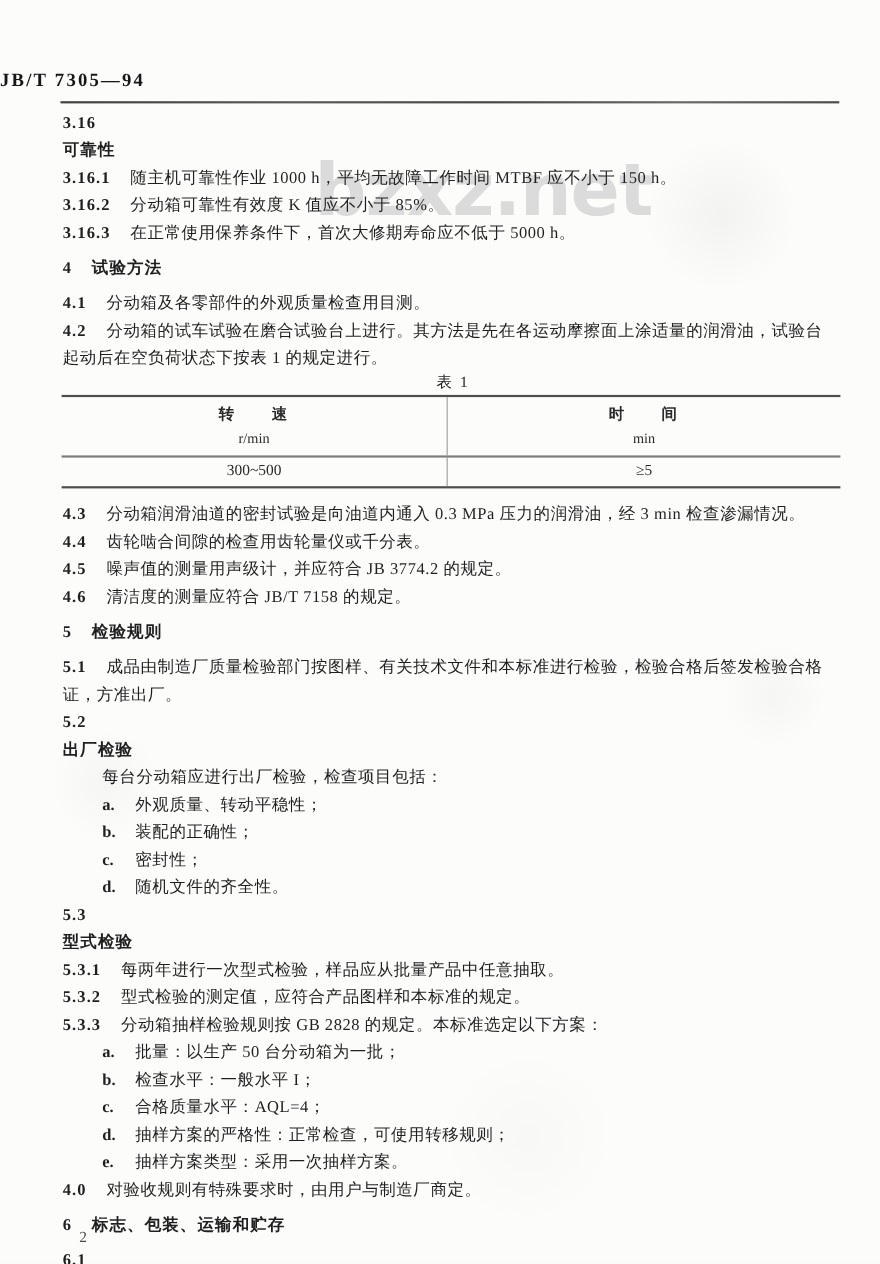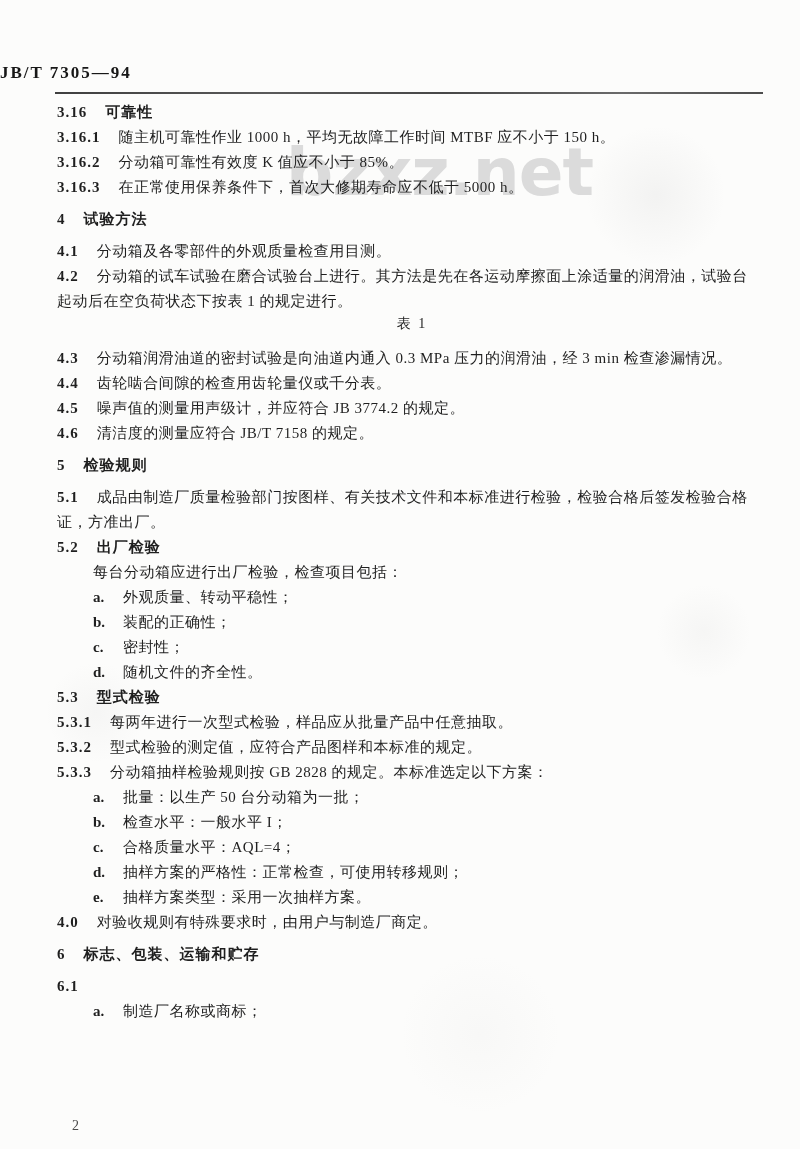--- a/index.html
+++ b/index.html
@@ -37,21 +37,21 @@
   }
   .content {
     position:absolute; left:57px; top:100px; width:710px; z-index:2;
     font-size:15px; line-height:25px;
   }
   .blk { display:flex; white-space:nowrap; }
   .blk .num { flex:0 0 auto; font-weight:bold; margin-right:18px; letter-spacing:1px; }
   .blk .txt { flex:0 0 auto; letter-spacing:0.5px; }
   .heading { font-weight:bold; }
   .heading.lvl1 { margin-top:7px; margin-bottom:7px; }
-  .heading.lvl2 { font-weight:bold; }
+  .heading.lvl2 { font-weight:bold;flex-direction:column; }
   .heading .txt { letter-spacing:1px; }
   .clause {}
   .cont {}
   .indent { padding-left:36px; }
   .item { padding-left:36px; }
   .item .num { width:16px; margin-right:14px; font-weight:bold; letter-spacing:0; }
   
   .tblwrap { margin:0 0 12px 0; }
   .tcaption { text-align:center; font-size:14px; height:20px; line-height:20px; letter-spacing:2px; }
   .tbl {
@@ -107,20 +107,36 @@
       </div>
       <div class="blk clause">
         <span class="num">4.2</span>
         <span class="txt">分动箱的试车试验在磨合试验台上进行。其方法是先在各运动摩擦面上涂适量的润滑油，试验台</span>
       </div>
       <div class="blk cont">
         <span class="txt">起动后在空负荷状态下按表 1 的规定进行。</span>
       </div>
       <div class="tblwrap">
       <div class="tcaption">表 1</div>
+      <div class="tbl">
+        <div class="trow thead">
+          <div class="tcell left">
+            <div class="ttitle">转　　速</div>
+            <div class="tunit">r/min</div>
+          </div>
+          <div class="tcell">
+            <div class="ttitle">时　　间</div>
+            <div class="tunit">min</div>
+          </div>
+        </div>
+        <div class="trow tdata">
+          <div class="tcell left">300~500</div>
+          <div class="tcell">≥5</div>
+        </div>
+      </div>
     </div>
       <div class="blk clause">
         <span class="num">4.3</span>
         <span class="txt">分动箱润滑油道的密封试验是向油道内通入 0.3 MPa 压力的润滑油，经 3 min 检查渗漏情况。</span>
       </div>
       <div class="blk clause">
         <span class="num">4.4</span>
         <span class="txt">齿轮啮合间隙的检查用齿轮量仪或千分表。</span>
       </div>
       <div class="blk clause">

